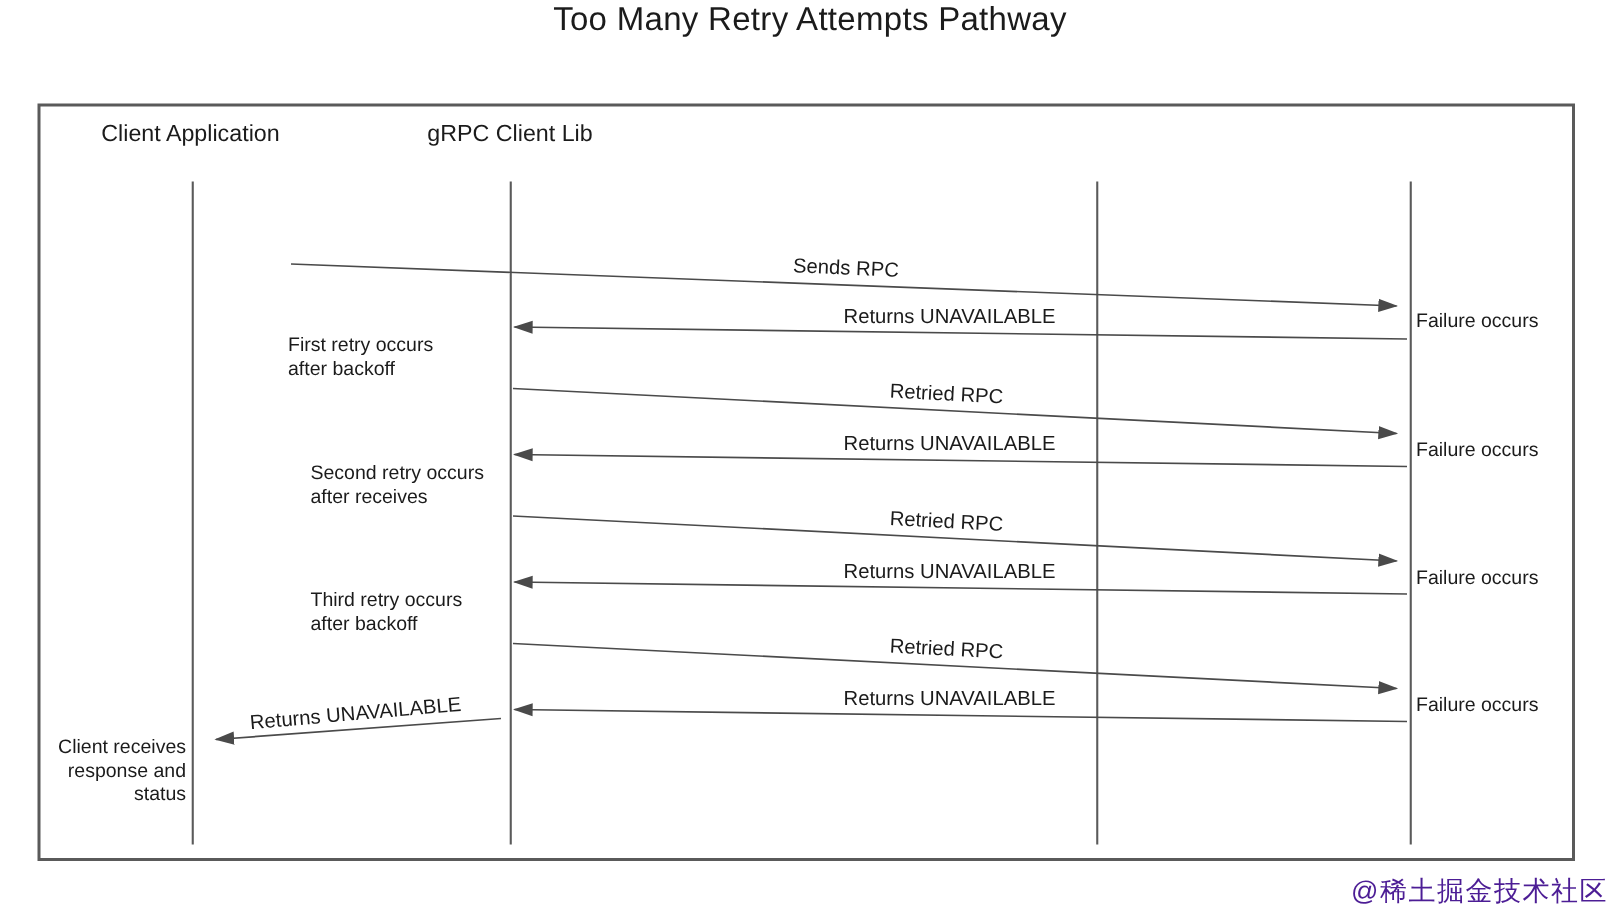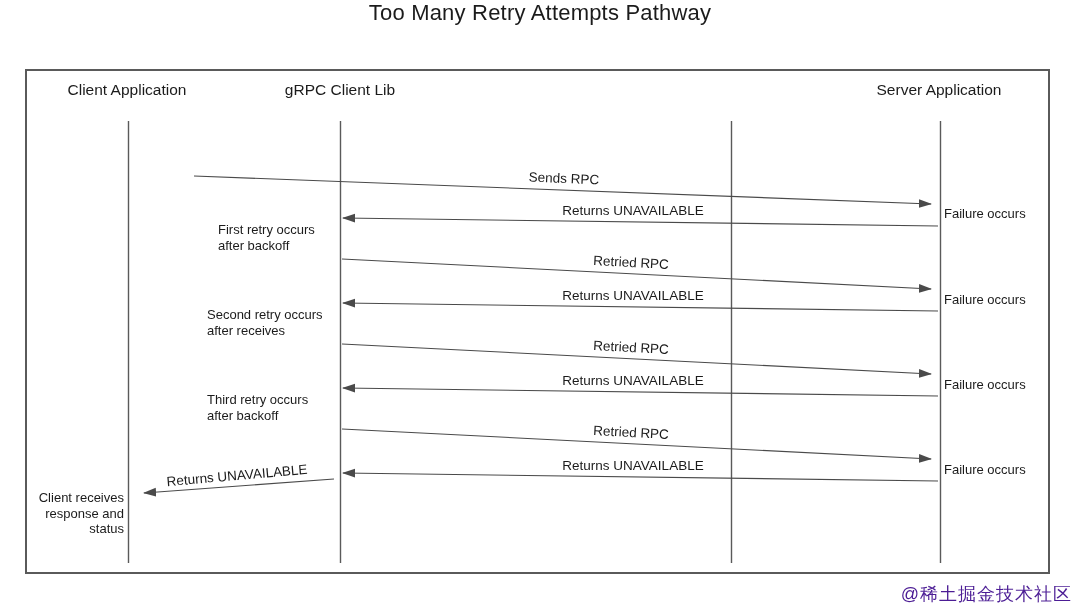--- a/index.html
+++ b/index.html
@@ -14,21 +14,21 @@
     font-size:22px; font-weight:500; letter-spacing:.2px;
   }
   .actor { top:81px; width:200px; text-align:center; font-size:15.5px; }
   .actor.a0 { left:27px; }
   .actor.a1 { left:240px; }
   .actor.a2 { left:631px; }
   .actor.a3 { left:839px; }
   .note { font-size:13px; line-height:15.5px; }
   .note.right { text-align:right; }
   .n-make    { left:24px;  top:142px; width:100px; }
-  .n-retry1  { left:218px; top:222px; width:150px; }
+  .n-retry1  { left:192px; top:222px; width:150px; }
   .n-retry2  { left:207px; top:307px; width:150px; }
   .n-retry3  { left:207px; top:392px; width:150px; }
   .n-recv    { left:24px;  top:490px; width:100px; }
   .fail { left:944px; width:110px; font-size:13px; text-align:left; }
   .f0 { top:206px; } .f1 { top:292px; } .f2 { top:377px; } .f3 { top:462px; }
   .msg { width:200px; text-align:center; font-size:13.5px; }
   .m-send  { left:464px; top:171px; transform:rotate(2.5deg); }
   .m-ret1  { left:533px; top:203px; }
   .m-try1  { left:531px; top:255px; transform:rotate(3deg); }
   .m-ret2  { left:533px; top:288px; }
@@ -72,21 +72,20 @@
       <path d="M342 344 L931 374" marker-end="url(#arrow)"></path>
       <path d="M938 396 L343 388" marker-end="url(#arrow)"></path>
       <path d="M342 429 L931 459" marker-end="url(#arrow)"></path>
       <path d="M938 481 L343 473" marker-end="url(#arrow)"></path>
       <path d="M334 479 L144 493" marker-end="url(#arrow)"></path>
     </g>
   </svg>
 
   <div class="lbl actor a1">gRPC Client Lib</div>
   <div class="lbl actor a0">Client Application</div>
-  <div class="lbl actor a3">Server Application</div>
 
   <div class="lbl note pre n-retry1">First retry occurs
 after backoff</div>
   <div class="lbl note pre n-retry2">Second retry occurs
 after receives</div>
   <div class="lbl note pre n-retry3">Third retry occurs
 after backoff</div>
   <div class="lbl note right pre n-recv">Client receives
 response and
 status</div>

